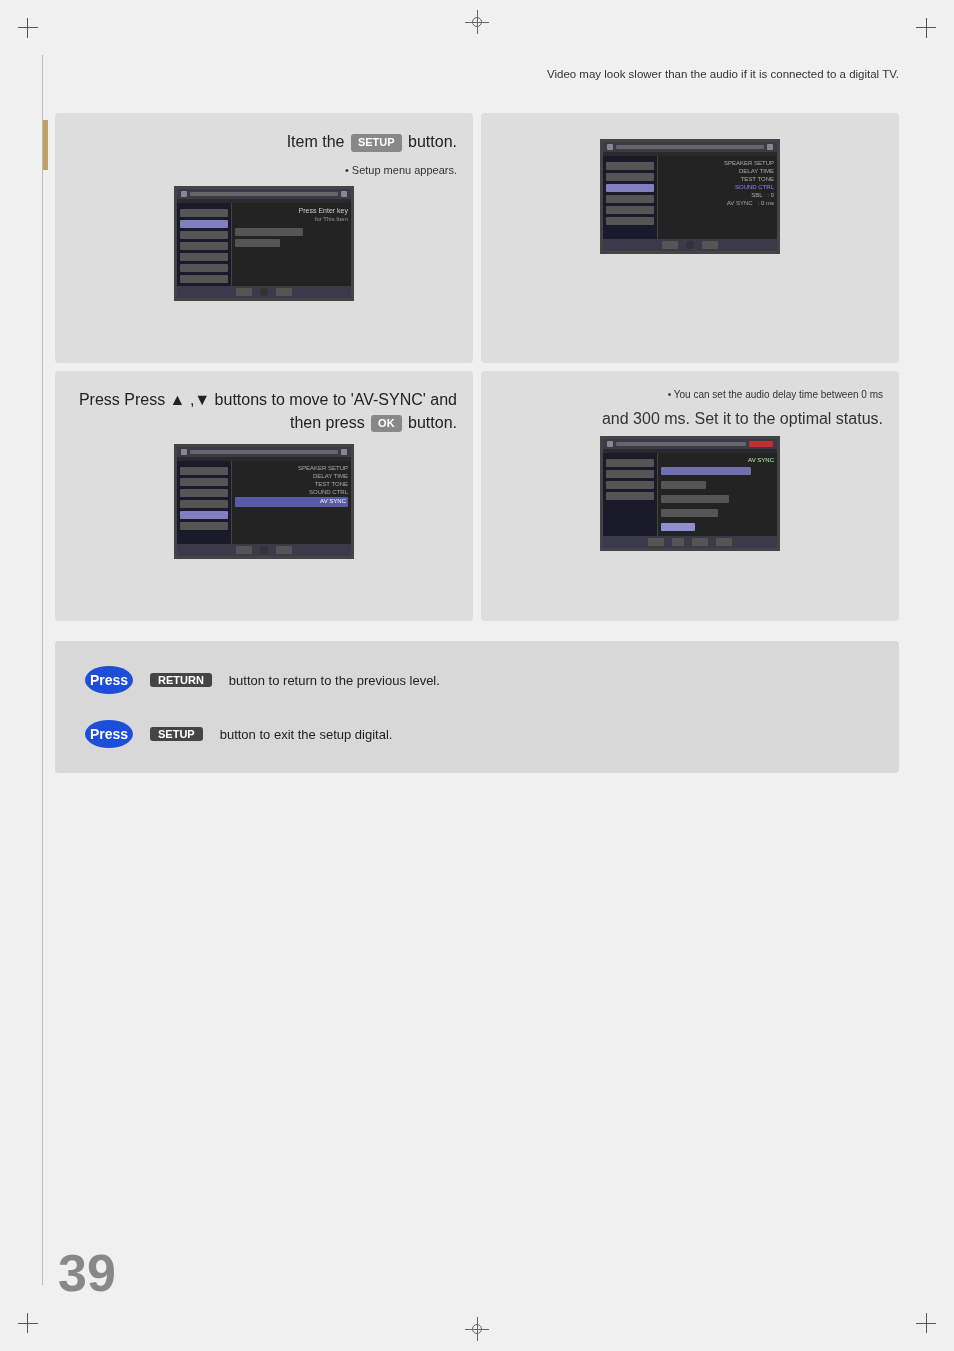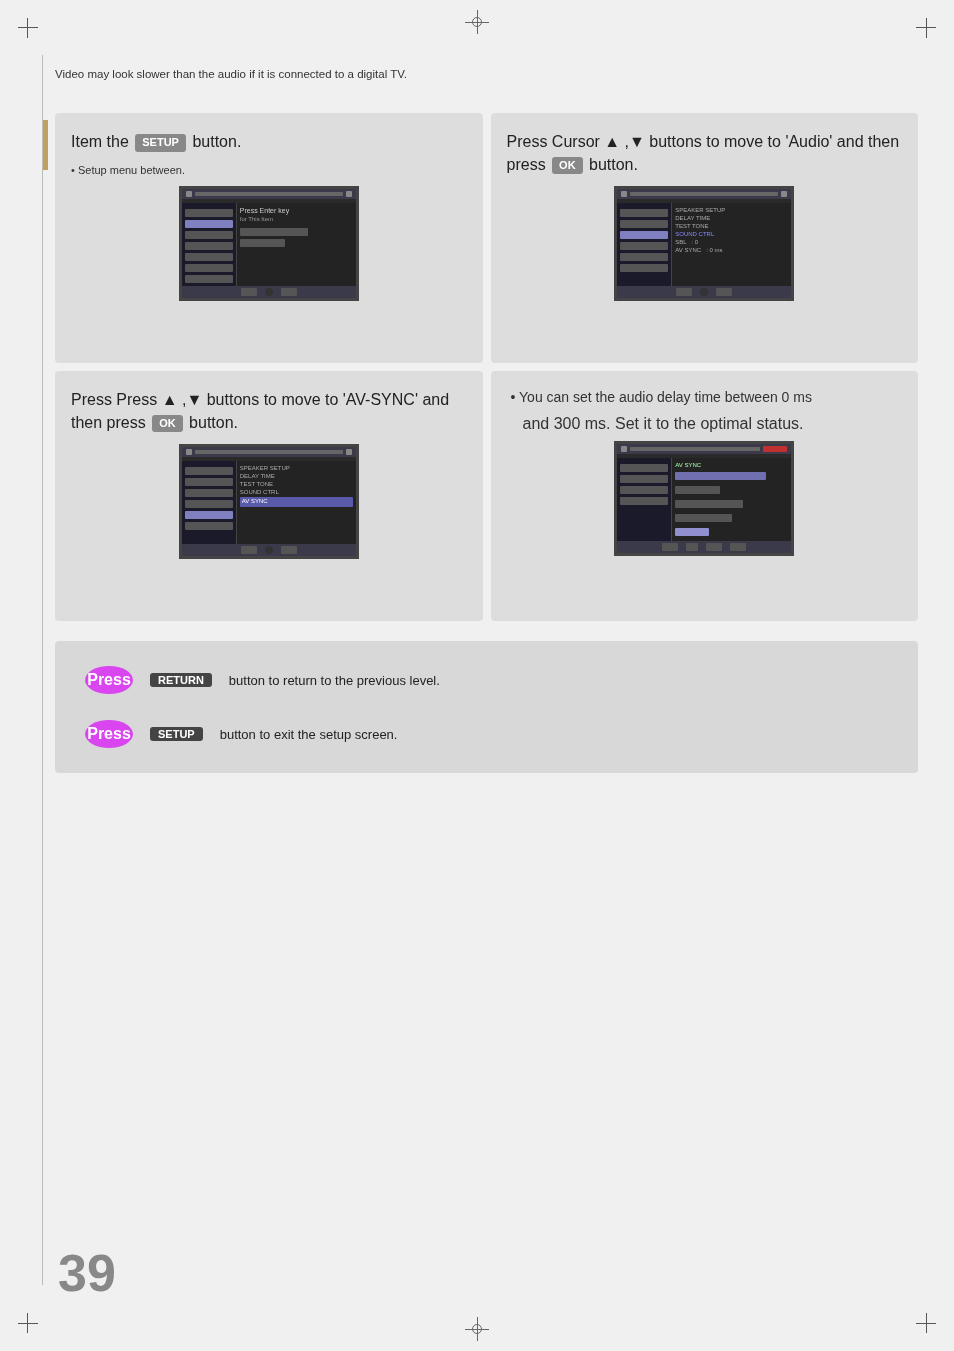--- a/index.html
+++ b/index.html
@@ -56,21 +56,22 @@
       height: 10px;
       border-radius: 50%;
       border: 1px solid #666;
       background: transparent;
     }
     .ch-top { top: 10px; left: 50%; transform: translateX(-50%); }
     .ch-bottom { bottom: 10px; left: 50%; transform: translateX(-50%); }
 
     
     .page-content {
-      padding: 55px 36px 40px 55px;
+      padding: 55px 55px 40px 55px;
+      text-align: right;
     }
 
     
     .left-bar {
       position: absolute;
       left: 42px;
       top: 120px;
       width: 6px;
       height: 50px;
       background: #c0a060;
@@ -113,21 +114,21 @@
     .panel-note {
       font-size: 11px;
       color: #333;
       margin-bottom: 10px;
     }
     .panel-note::before {
       content: '• ';
     }
 
     .panel-note-secondary {
-      font-size: 14px;
+      font-size: 10px;
       color: #333;
       margin-bottom: 10px;
       padding-left: 4px;
     }
     .panel-note-secondary::before {
       content: '• ';
     }
 
     
     .tv-screen {
@@ -255,29 +256,29 @@
       margin-top: 4px;
     }
 
     .bottom-row {
       display: flex;
       align-items: center;
       gap: 14px;
     }
 
     .back-button {
-      background: #d946ef;
+      background: #1d4ed8;
       color: white;
       border-radius: 50%;
       width: 48px;
       height: 28px;
       display: flex;
       align-items: center;
       justify-content: center;
-      font-size: 16px;
+      font-size: 14px;
       font-weight: bold;
       flex-shrink: 0;
     }
 
     .bottom-text {
       font-size: 13px;
       color: #222;
     }
 
     
@@ -337,21 +338,21 @@
   </div>
 
   <div class="panels-grid">
 
     <div class="panel">
       <div class="panel-instruction">
         <span>Item the </span>
         <span class="inline-btn">SETUP</span>
         <span> button.</span>
       </div>
-      <div class="panel-note">Setup menu between.</div>
+      <div class="panel-note">Setup menu appears.</div>
 
       <div class="tv-screen">
         <div class="screen-content screen1">
           <div style="width:100%;height:100%;position:relative;">
             <div class="screen-top-bar">
               <div class="bar-dot"></div>
               <div style="flex:1;height:4px;background:#666;border-radius:1px;"></div>
               <div class="bar-dot"></div>
             </div>
             <div style="display:flex;height:calc(100% - 22px);">
@@ -376,25 +377,20 @@
               <div class="screen-btn"></div>
               <div style="width:8px;height:8px;background:#333;border-radius:50%;"></div>
               <div class="screen-btn"></div>
             </div>
           </div>
         </div>
       </div>
     </div>
 
     <div class="panel">
-      <div class="panel-instruction">
-        <span>Press Cursor ▲ ,▼ buttons to move to 'Audio' and then press </span>
-        <span class="inline-btn">OK</span>
-        <span> button.</span>
-      </div>
 
       <div class="tv-screen">
         <div class="screen-content screen2">
           <div style="width:100%;height:100%;position:relative;">
             <div class="screen-top-bar">
               <div class="bar-dot"></div>
               <div style="flex:1;height:4px;background:#666;border-radius:1px;"></div>
               <div class="bar-dot"></div>
             </div>
             <div style="display:flex;height:calc(100% - 22px);">
@@ -524,19 +520,19 @@
         <span>Press</span>
       </div>
       <span class="inline-btn-dark">RETURN</span>
       <span class="bottom-text">button to return to the previous level.</span>
     </div>
     <div class="bottom-row">
       <div class="back-button">
         <span>Press</span>
       </div>
       <span class="inline-btn-dark">SETUP</span>
-      <span class="bottom-text">button to exit the setup screen.</span>
+      <span class="bottom-text">button to exit the setup digital.</span>
     </div>
   </div>
 
 </div>
 
 <div class="page-number">39</div>
 
 </body></html>

